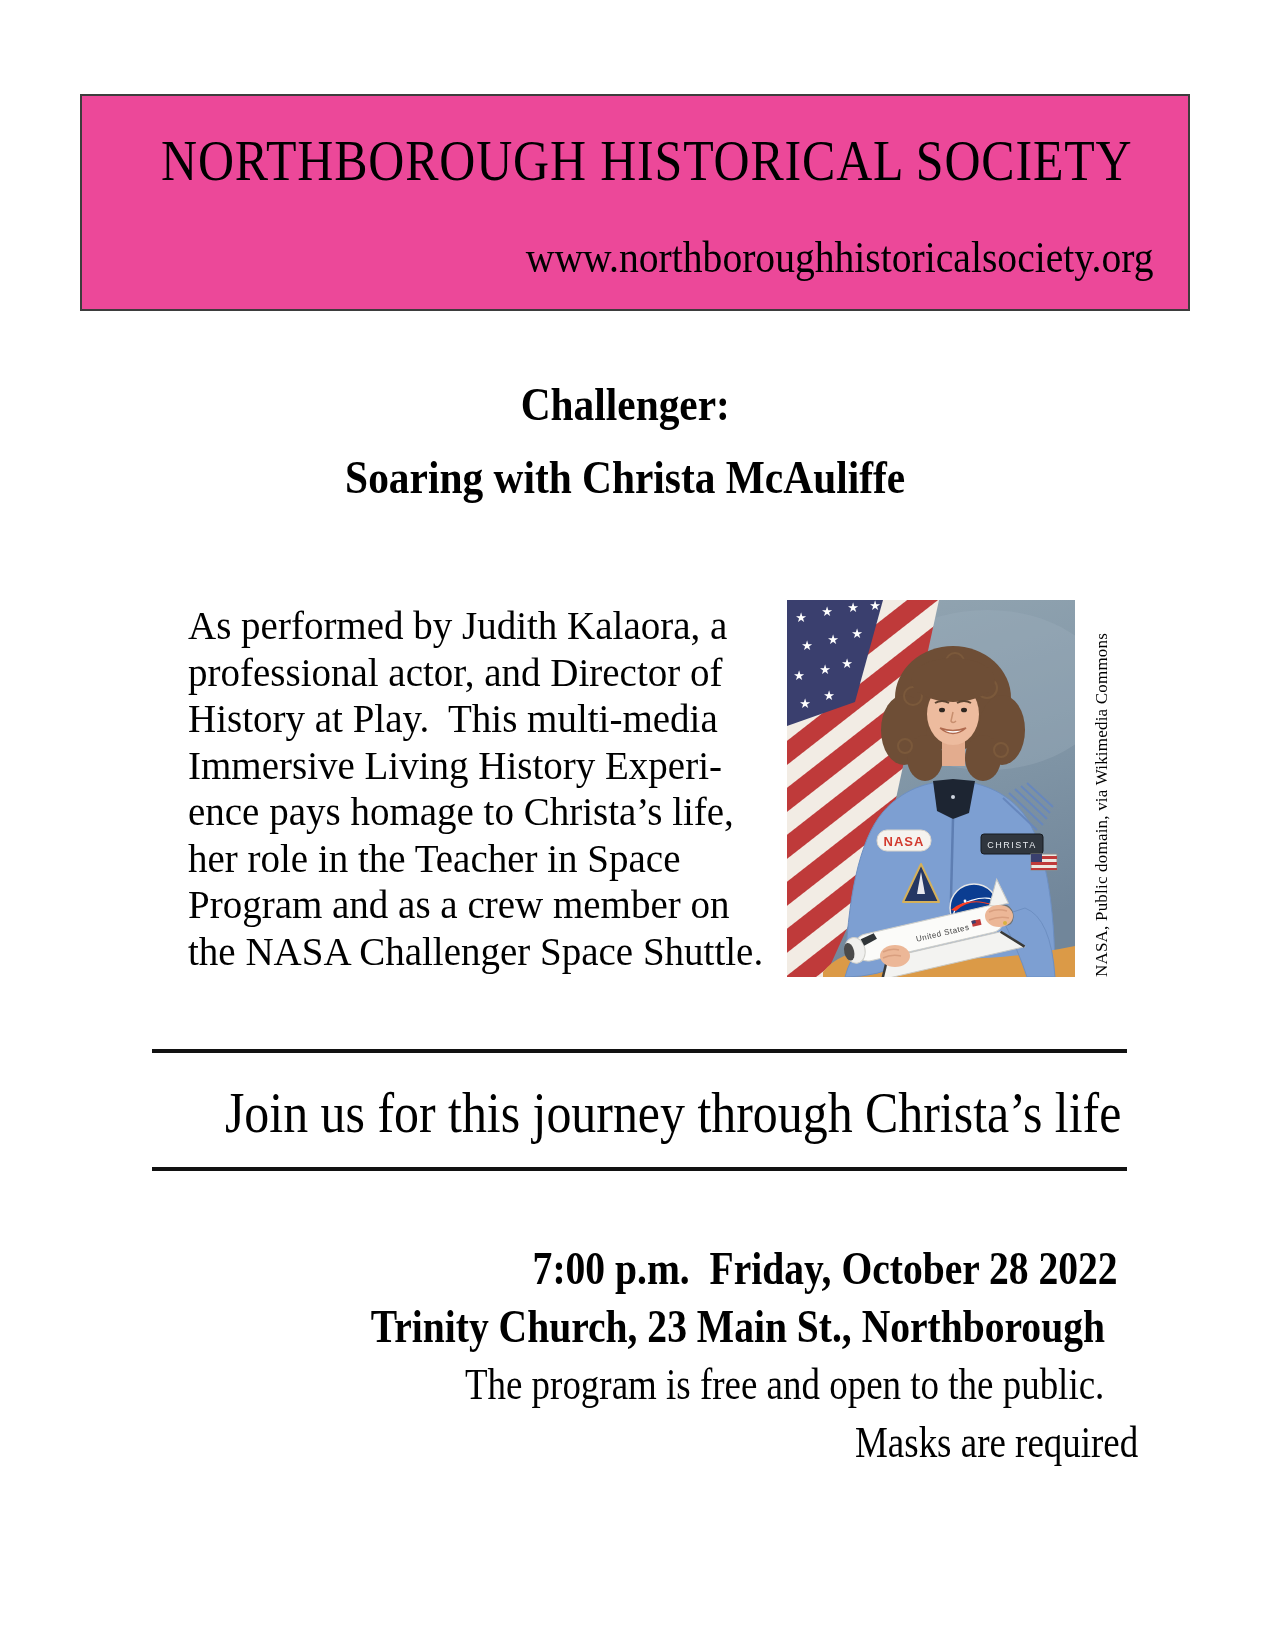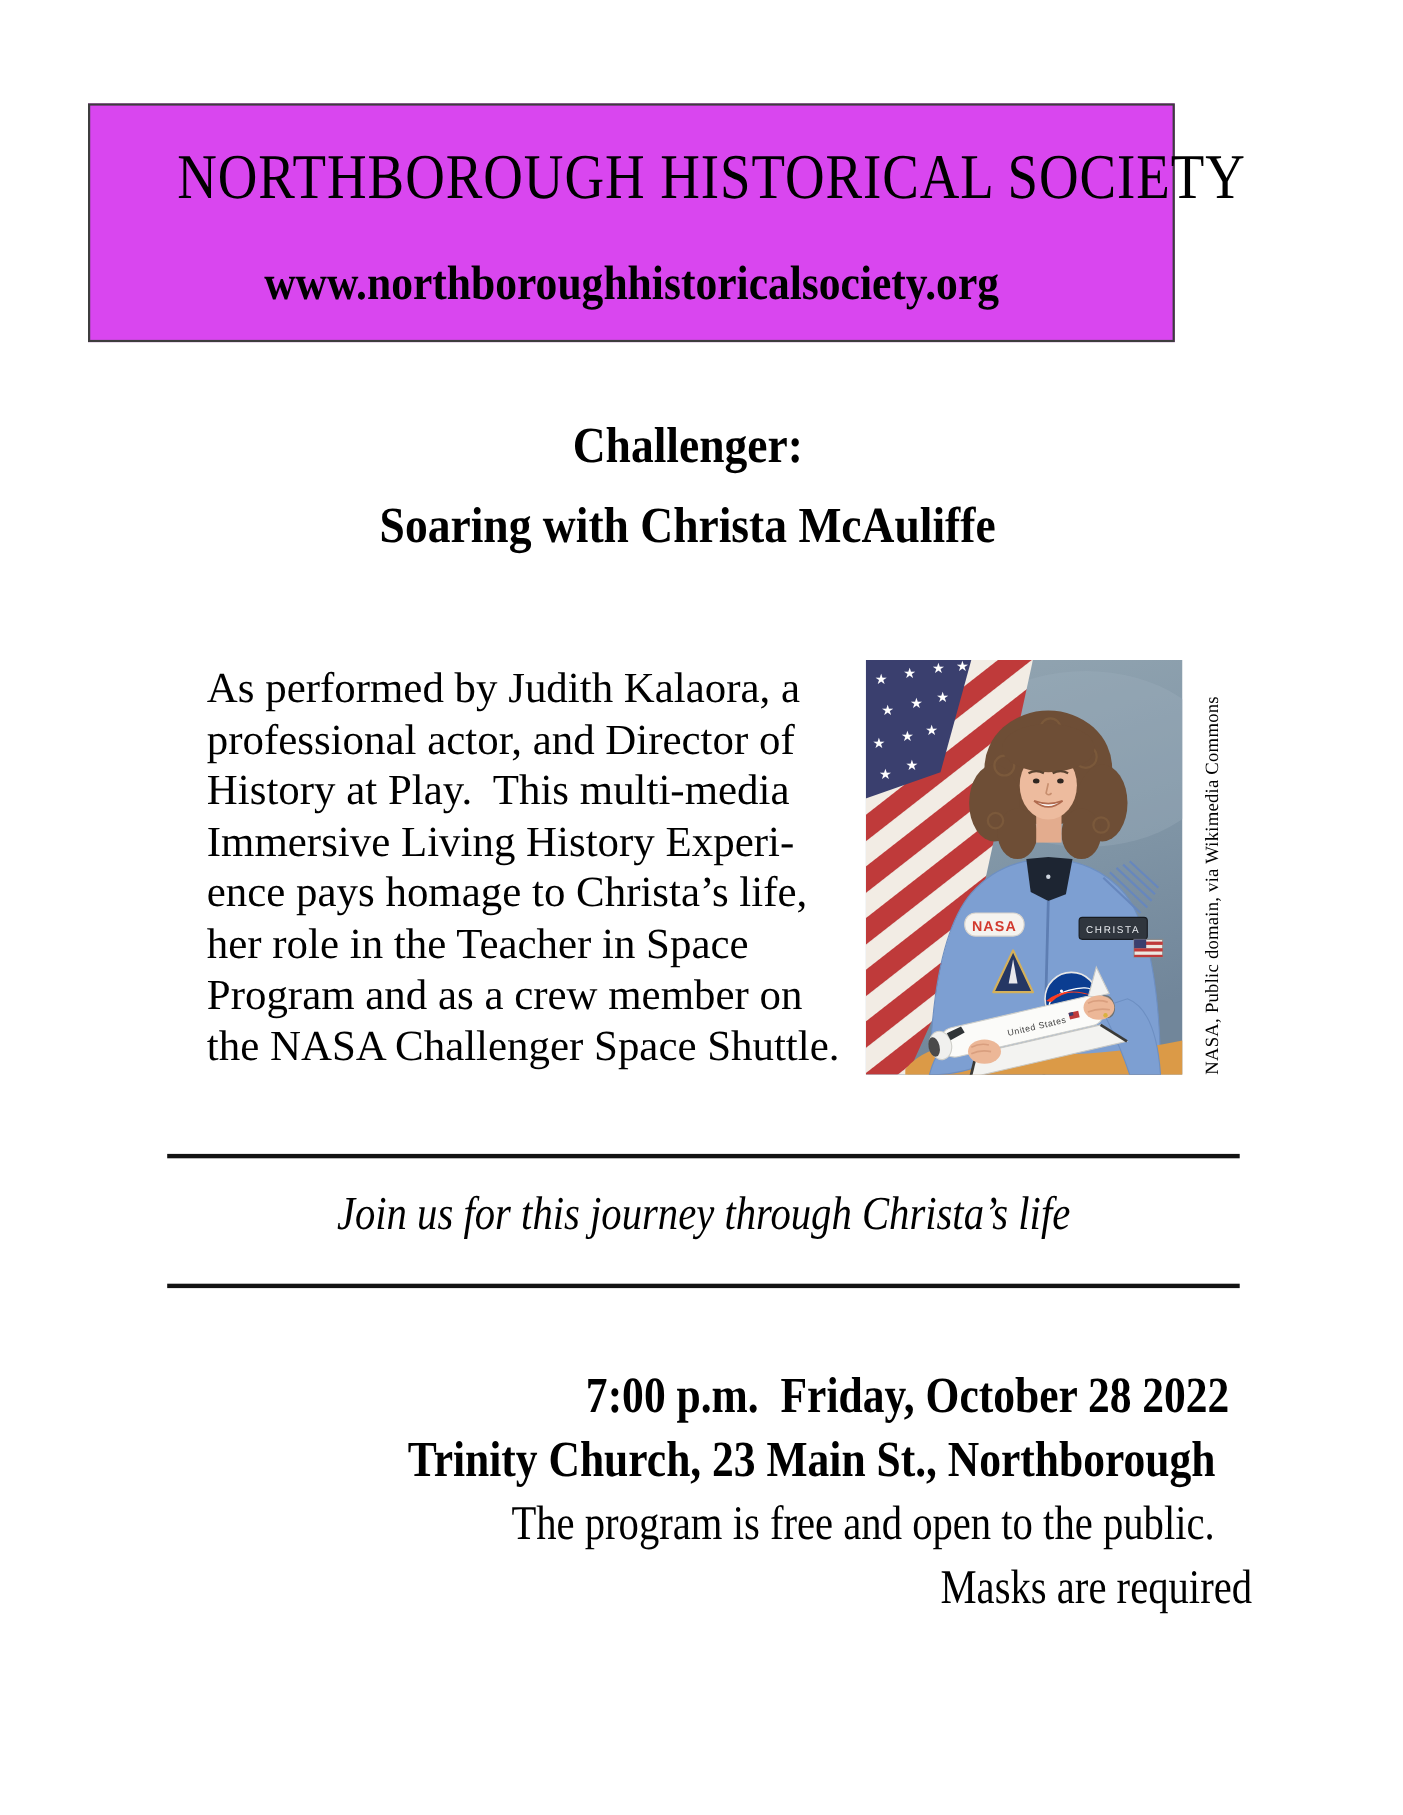--- a/index.html
+++ b/index.html
@@ -8,45 +8,45 @@
     font-family:"Liberation Serif", serif; color:#000;
     overflow:hidden;
   }
   .abs { position:absolute; }
   
   .sq  { display:inline-block; transform:scaleX(0.86); transform-origin:50% 50%; white-space:pre; }
   .sq9 { display:inline-block; transform:scaleX(0.90); transform-origin:50% 50%; white-space:pre; }
   .sq84{ display:inline-block; transform:scaleX(0.84); transform-origin:50% 50%; white-space:pre; }
 
   .masthead {
-    left:80px; top:94px; width:988px; height:217px;
-    background:#d946ef; border:2px solid #3d3d3d; box-sizing:border-box;
+    left:80px; top:94px; width:1110px; height:217px;
+    background:#ec4899; border:2px solid #3d3d3d; box-sizing:border-box;
   }
   .masthead-title { left:0; right:0; top:36px; font-size:58px; line-height:1; text-align:center; letter-spacing:1px; }
-  .masthead-site  { left:0; right:0; top:140px; font-size:44px; line-height:1; text-align:center;font-weight:bold; }
+  .masthead-site  { left:0; right:0; top:140px; font-size:44px; line-height:1; text-align:right; }
 
   .event-title { left:0px; top:368px; width:1250px; text-align:center;
     font-weight:bold; font-size:46px; line-height:73px; }
 
   .para { left:176px; top:603px; width:625px; font-size:39px; line-height:46.5px;margin-left:12px; }
   .para div { white-space:pre; }
 
   .photo-wrap { left:787px; top:600px; width:288px; height:377px; }
   .photo-credit {
     left:1089px; top:600px; height:377px; width:26px;
     writing-mode:vertical-rl; transform:rotate(180deg);
     font-size:17px; letter-spacing:0.2px; line-height:26px;
   }
 
   .rule { left:152px; width:975px; height:4px; background:#121212; }
   .rule-1 { top:1049px; }
   .rule-2 { top:1167px; }
 
   .tagline { left:152px; top:1078px; width:975px; text-align:center;
-    font-style:italic; font-size:43px; line-height:1.2; }
+    font-size:58px; line-height:1.2; }
 
   .details { left:115px; top:1240px; width:1050px; text-align:right; line-height:58px; }
   .details .bold-line   { font-weight:bold; font-size:46px; white-space:pre; }
   .details .italic-line { font-size:44px; white-space:pre; }
 
   svg text { font-family:"Liberation Sans", sans-serif; }
 </style>
 </head>
 <body>
 

